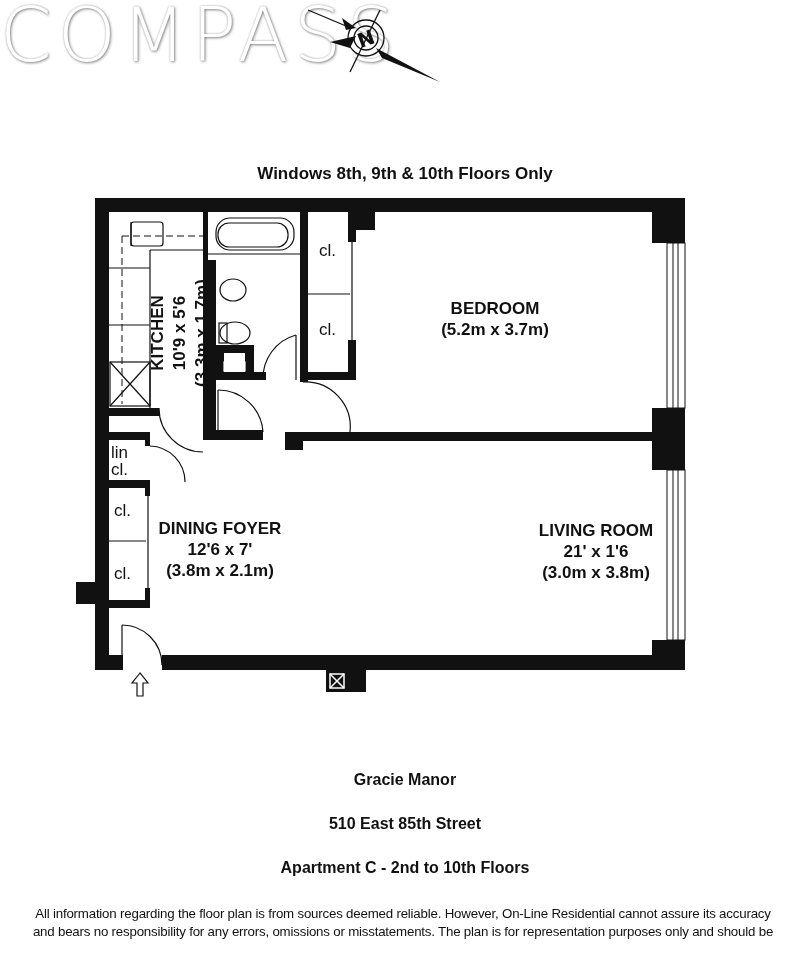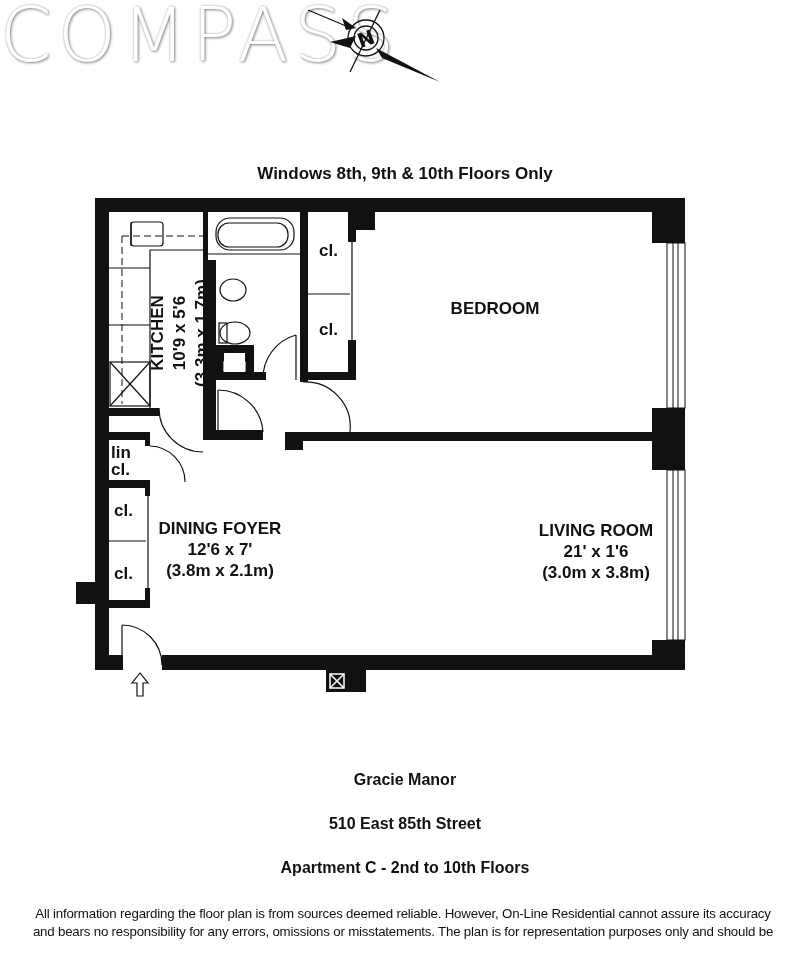--- a/index.html
+++ b/index.html
@@ -3,21 +3,21 @@
 <meta charset="utf-8">
 <style>
   html, body { margin:0; padding:0; background:#ffffff; }
   body { width:792px; height:960px; position:relative; overflow:hidden; font-family:"Liberation Sans", sans-serif; color:#111; }
   .abs { position:absolute; }
   .logo { left:0; top:-8px; font-family:"DejaVu Sans", sans-serif; font-size:74px; letter-spacing:6px; color:#ffffff; font-weight:300;
           text-shadow: 1px 1px 3px rgba(0,0,0,0.45), 0 0 2px rgba(0,0,0,0.25); }
   .title { font-weight:bold; text-align:center; }
   .t-windows { left:0; width:810px; top:164px; font-size:17px; }
   .room-label { font-weight:bold; text-align:center; font-size:17px; line-height:21px; }
-  .closet { font-weight:bold; font-size:17px; }
+  .closet { font-weight:normal; font-size:17px; }
   .footer-title { left:0; width:810px; text-align:center; font-weight:bold; font-size:16px; }
   .disclaimer { left:7px; width:792px; top:905px; text-align:center; font-size:13.3px; line-height:18px; letter-spacing:-0.2px; }
   svg.plan { position:absolute; left:0; top:0; }
 </style>
 </head>
 <body>
 
 <div class="abs logo">COMPASS</div>
 
 <svg class="plan" width="792" height="960">
@@ -157,20 +157,21 @@
 </svg>
 
 <div class="abs room-label" style="left:90px; top:300px; width:180px; transform: rotate(-90deg); transform-origin: center; line-height:22px;">
   <div>KITCHEN</div>
   <div>10'9 x 5'6</div>
   <div>(3.3m x 1.7m)</div>
 </div>
 
 <div class="abs room-label" style="left:415px; top:298px; width:160px;">
   <div>BEDROOM</div>
+  <div>(5.2m x 3.7m)</div>
 </div>
 
 <div class="abs room-label" style="left:140px; top:518px; width:160px;text-align:center;">
   <div>DINING FOYER</div>
   <div>12'6 x 7'</div>
   <div>(3.8m x 2.1m)</div>
 </div>
 
 <div class="abs room-label" style="left:516px; top:520px; width:160px;">
   <div>LIVING ROOM</div>

